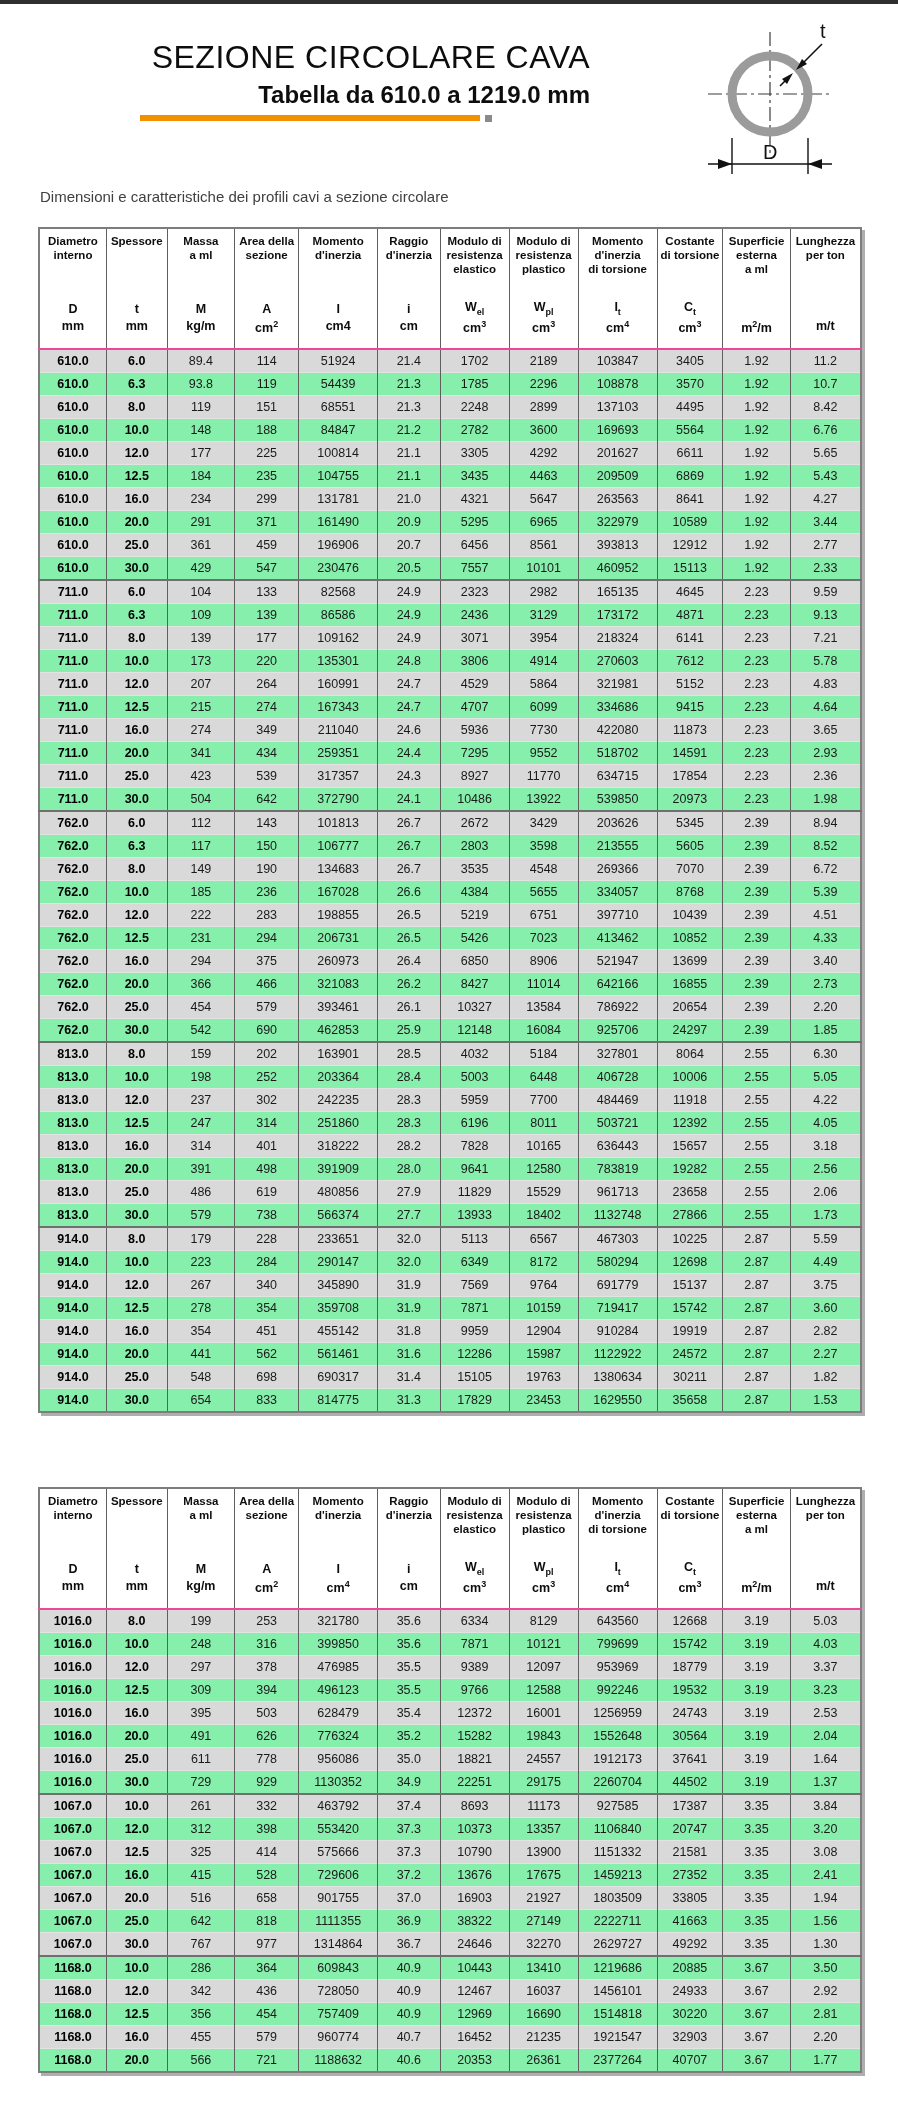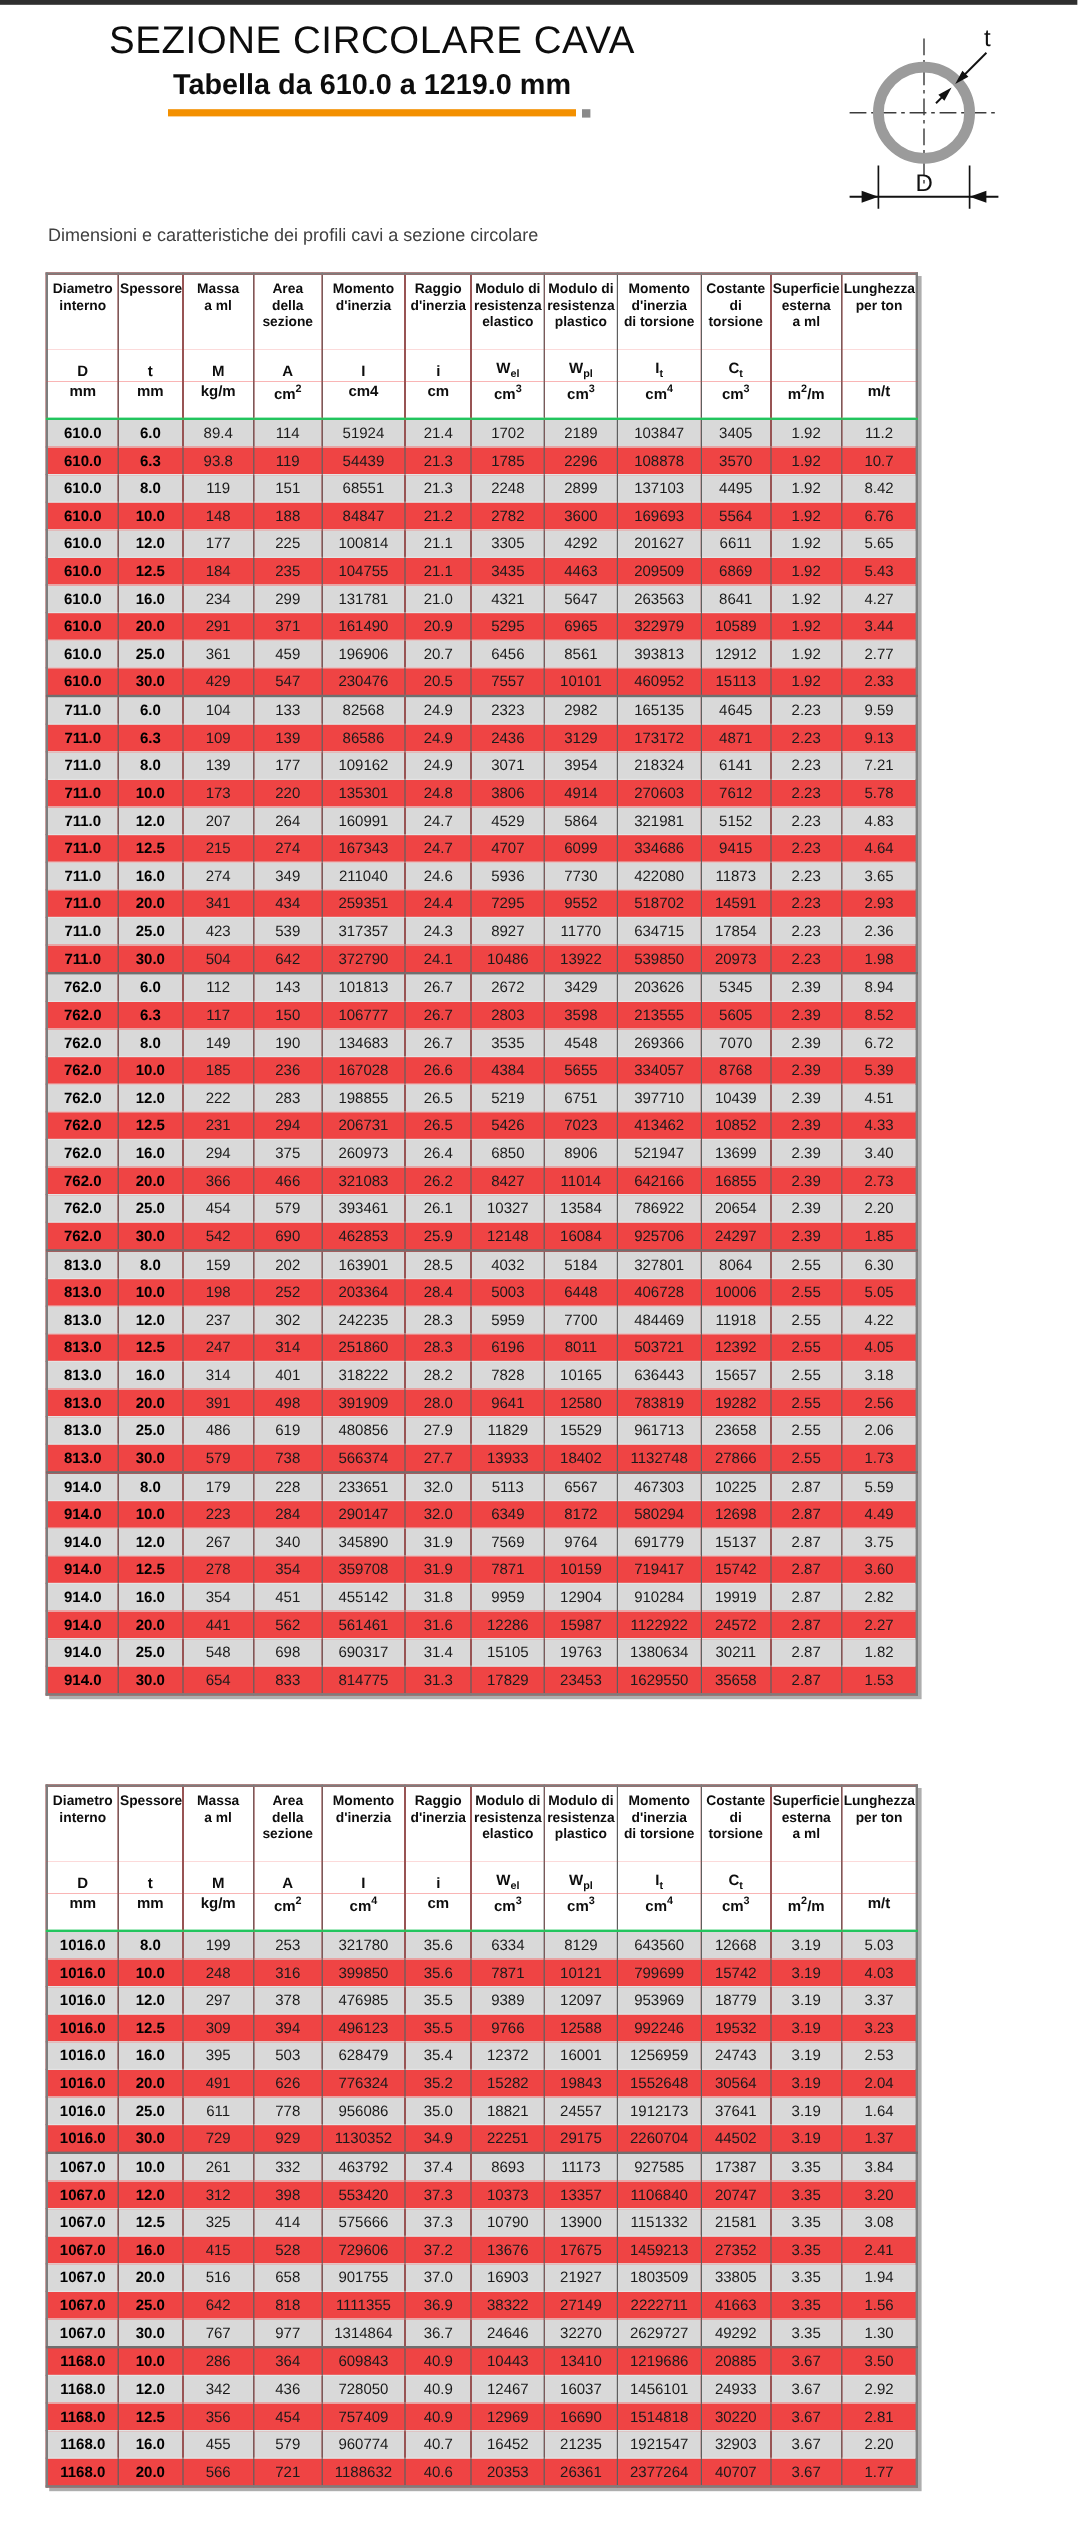--- a/index.html
+++ b/index.html
@@ -4,51 +4,51 @@
 <style>
   html,body { margin:0; padding:0; background:#ffffff; }
   body {
     width:898px; height:2105px; overflow:hidden; position:relative;
     font-family:"Liberation Sans", sans-serif; color:#111;
   }
   .top-bar { width:100%; height:4px; background:#2f2f2f; }
 
   
   .header { position:relative; height:178px; }
-  .titles { position:absolute; left:30px; top:11px; width:560px; text-align:center; }
+  .titles { position:absolute; left:30px; top:35px; width:560px; text-align:right; }
   .page-title { font-size:32px; font-weight:400; letter-spacing:0.5px; color:#0d0d0d; margin:0; line-height:1.15; }
   .page-subtitle { font-size:24px; font-weight:700; color:#0d0d0d; margin:6px 0 0 0; line-height:1.1; }
   .underline-wrap { position:relative; width:340px; height:7px; margin:7px auto 0 auto; }
   .accent-underline { position:absolute; left:0; top:0; width:100%; height:6px; background:#f39000; }
   .underline-endcap { position:absolute; right:-12px; top:0px; width:7px; height:7px; background:#8a8a8a; }
   .diagram-box { position:absolute; right:18px; top:8px; }
 
   
   .lead { margin:0 0 0 40px; }
   .lead-bold { font-size:15px; font-weight:bold; color:#8a8a8a; line-height:1.25; }
   .lead-desc { font-size:15px; color:#404040; margin-top:6px; }
 
   
   .table-wrap { margin:22px 0 0 38px; }
   .table-wrap.second { margin-top:74px; }
   table.data-table {
-    width:727px; border-collapse:collapse; table-layout:fixed;
-    border:2px solid #7d7d7d; background:#ef4444;
+    width:824px; border-collapse:collapse; table-layout:fixed;
+    border:2px solid #7d7d7d; background:#86efac;
     box-shadow:3px 3px 0 #aeaeae;
   }
   table.data-table th, table.data-table td {
     border-left:1px solid #5f5f5f; text-align:center; overflow:hidden;
   }
   table.data-table th:first-child, table.data-table td:first-child { border-left:none; }
 
   thead th { font-weight:bold; color:#0d0d0d; background:#fff; vertical-align:top; }
   tr.names-row th { font-size:11.5px; line-height:14px; padding-top:5px; height:56px; }
   tr.symbols-row th { font-size:12.5px; height:24px; vertical-align:bottom; padding-bottom:2px; }
   tr.units-row th { font-size:12.5px; height:24px; vertical-align:top; padding-bottom:5px;
-                    border-bottom:2px solid #22c55e; }
+                    border-bottom:2px solid #ec4899; }
   sup { font-size:9px; } sub { font-size:9px; }
 
   tbody td {
     font-size:12.5px; color:#1a1a1a; height:20px; padding:1px 2px;
     border-top:1px solid #e3e3e3;
   }
   tbody td:nth-child(1), tbody td:nth-child(2) { font-weight:bold; color:#000; }
   tbody tr:nth-child(odd) { background:#d9d9d9; }
   tbody tr.group-start td { border-top:2px solid #6f6f6f; }
 </style>

